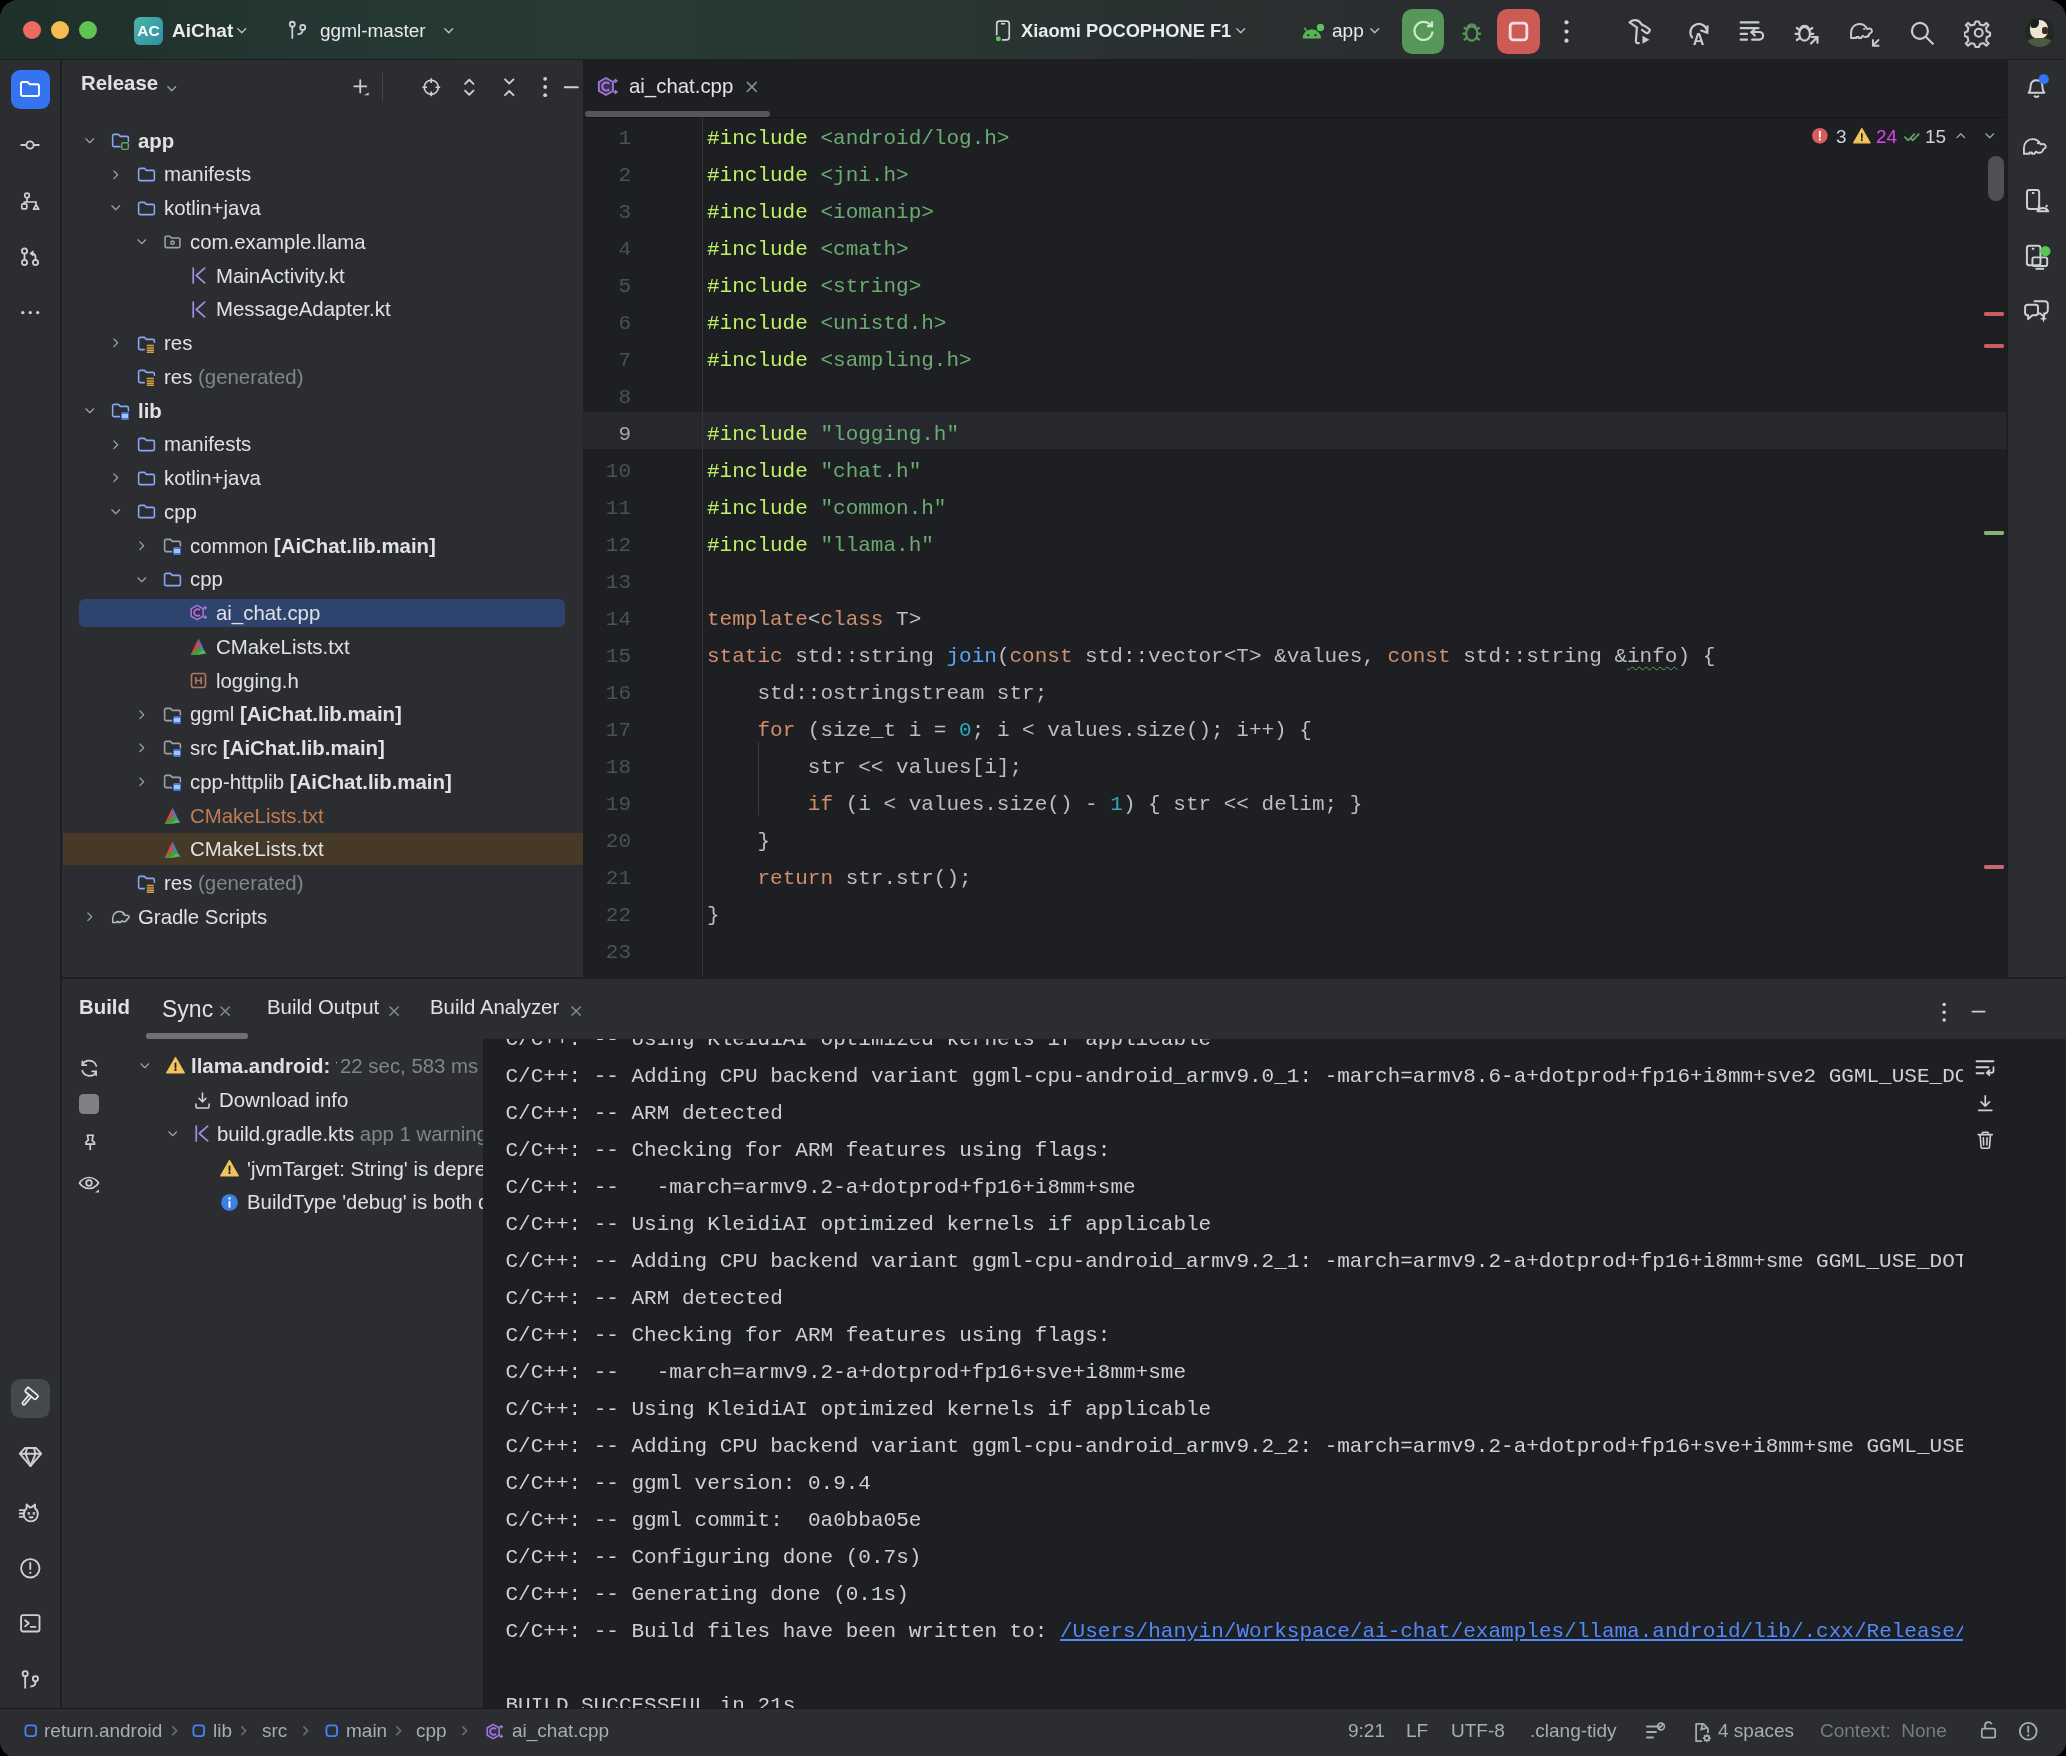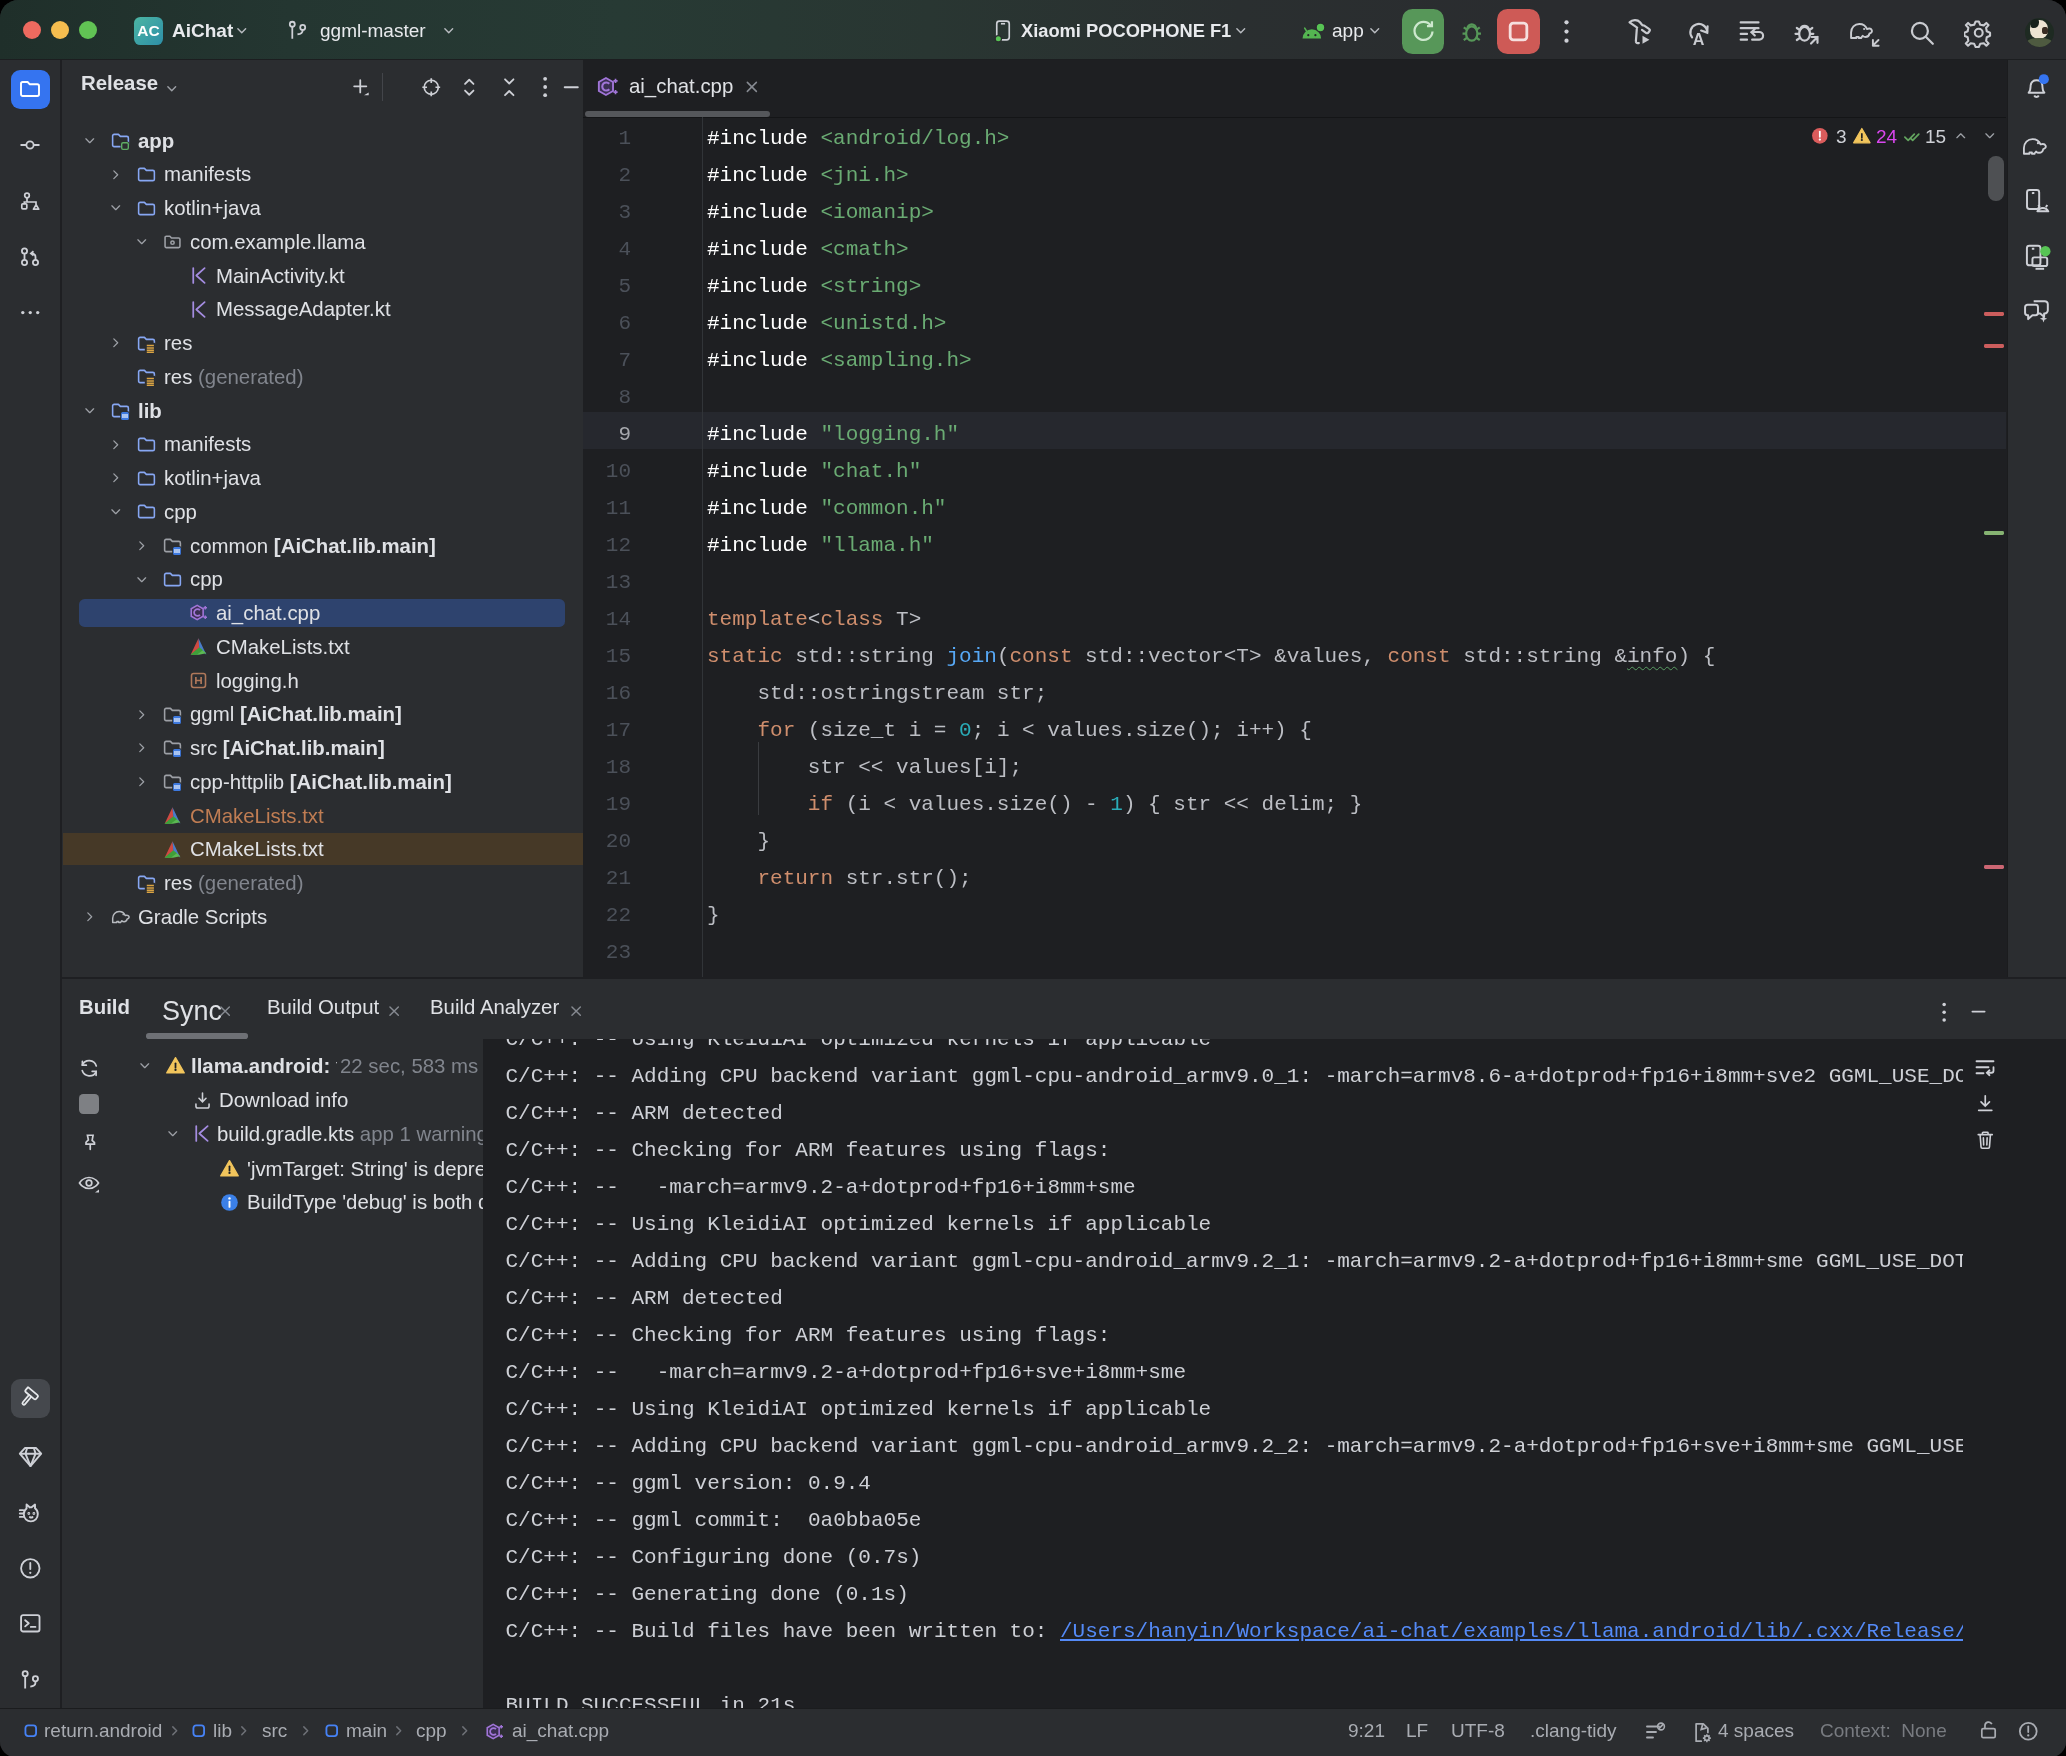--- a/index.html
+++ b/index.html
@@ -612,21 +612,21 @@
       <g fill="none" stroke="#CED0D6" stroke-width="1.6" stroke-linejoin="round">
         <path d="M9.5 5h9A2.5 2.5 0 0 1 21 7.5v5a2.5 2.5 0 0 1-2.5 2.5H18v2.8L14.8 15H12"></path>
         <path d="M4.5 8H11a2 2 0 0 1 2 2v4.5a2 2 0 0 1-2 2H8.5L5 19.6v-3.1h-.5a2 2 0 0 1-2-2V10a2 2 0 0 1 2-2z" fill="#2B2D30"></path>
       </g>
       <path d="M17.5 16.3l.8 2.2 2.2.8-2.2.8-.8 2.2-.8-2.2-2.2-.8 2.2-.8z" fill="#CED0D6"></path>
     </svg>
 
 <div class="a" id="buildpanel" style="left:62px;top:979px;width:2004px;height:730px;background:#2B2D30"></div>
 <div class="a" style="left:483px;top:1039px;width:1583px;height:669px;background:#1E1F22"></div>
 <div class="a" style="left:79px;top:996px;font-size:20.4px;font-weight:bold;color:#DFE1E5">Build</div>
-<div class="a" style="left:162px;top:996px;font-size:27px;color:#DFE1E5">Sync</div>
+<div class="a" style="left:162px;top:996px;font-size:23px;color:#DFE1E5">Sync</div>
 <svg style="left:216px;top:1002px;width:18.3px;height:18.3px" viewBox="0 0 24 24">
       <path d="M6.5 6.5l11 11M17.5 6.5l-11 11" stroke="#868A91" stroke-width="1.9" stroke-linecap="round"></path>
     </svg>
 <div class="a" style="left:267px;top:996px;font-size:20.4px;color:#DFE1E5">Build Output</div>
 <svg style="left:385px;top:1002px;width:18.3px;height:18.3px" viewBox="0 0 24 24">
       <path d="M6.5 6.5l11 11M17.5 6.5l-11 11" stroke="#868A91" stroke-width="1.9" stroke-linecap="round"></path>
     </svg>
 <div class="a" style="left:430px;top:996px;font-size:20.4px;color:#DFE1E5">Build Analyzer</div>
 <svg style="left:567px;top:1002px;width:18.3px;height:18.3px" viewBox="0 0 24 24">
       <path d="M6.5 6.5l11 11M17.5 6.5l-11 11" stroke="#868A91" stroke-width="1.9" stroke-linecap="round"></path>
@@ -820,16 +820,16 @@
         <g fill="none" stroke="#A9ACB2" stroke-width="1.9">
           <circle cx="12" cy="12" r="9"></circle>
           <path d="M12 6.8v6" stroke-linecap="round"></path>
         </g>
         <circle cx="12" cy="16.4" r="1.2" fill="#A9ACB2"></circle>
       </svg>
 </div>
 
 </div>
 <style>
-.pp{color:#ffffff}.str{color:#6AAB73}.kw{color:#CF8E6D}.num{color:#2AACB8}.fn{color:#57A8F5}
+.pp{color:#bef264}.str{color:#6AAB73}.kw{color:#CF8E6D}.num{color:#2AACB8}.fn{color:#57A8F5}
 .wavy{text-decoration:underline wavy #5A9E64 1.1px;text-underline-offset:4.2px}
 </style>
 
 
 </body></html>

